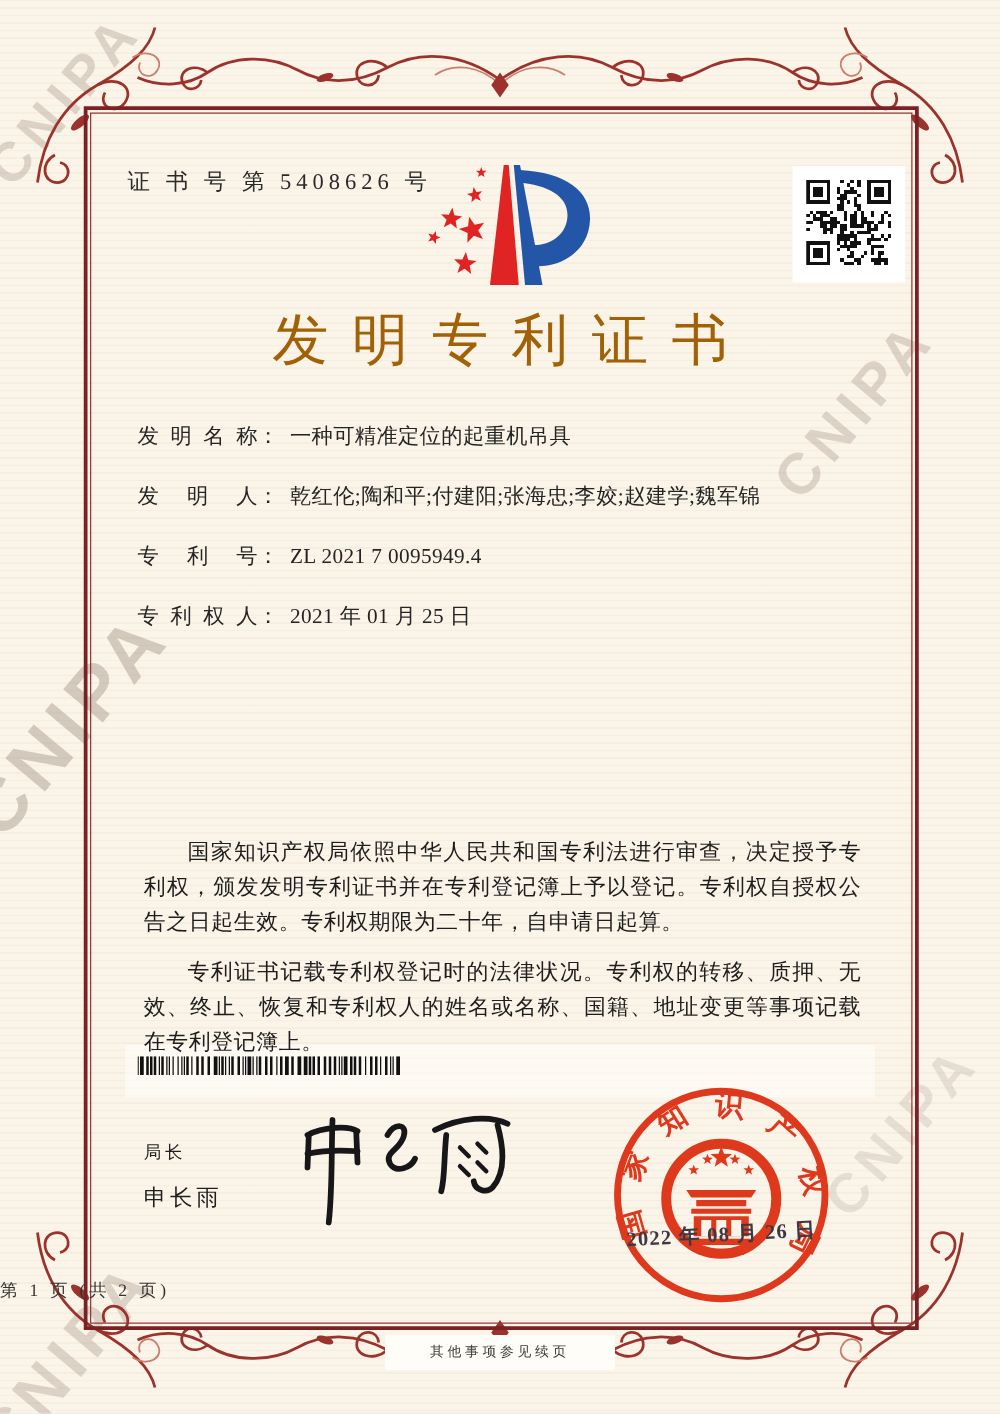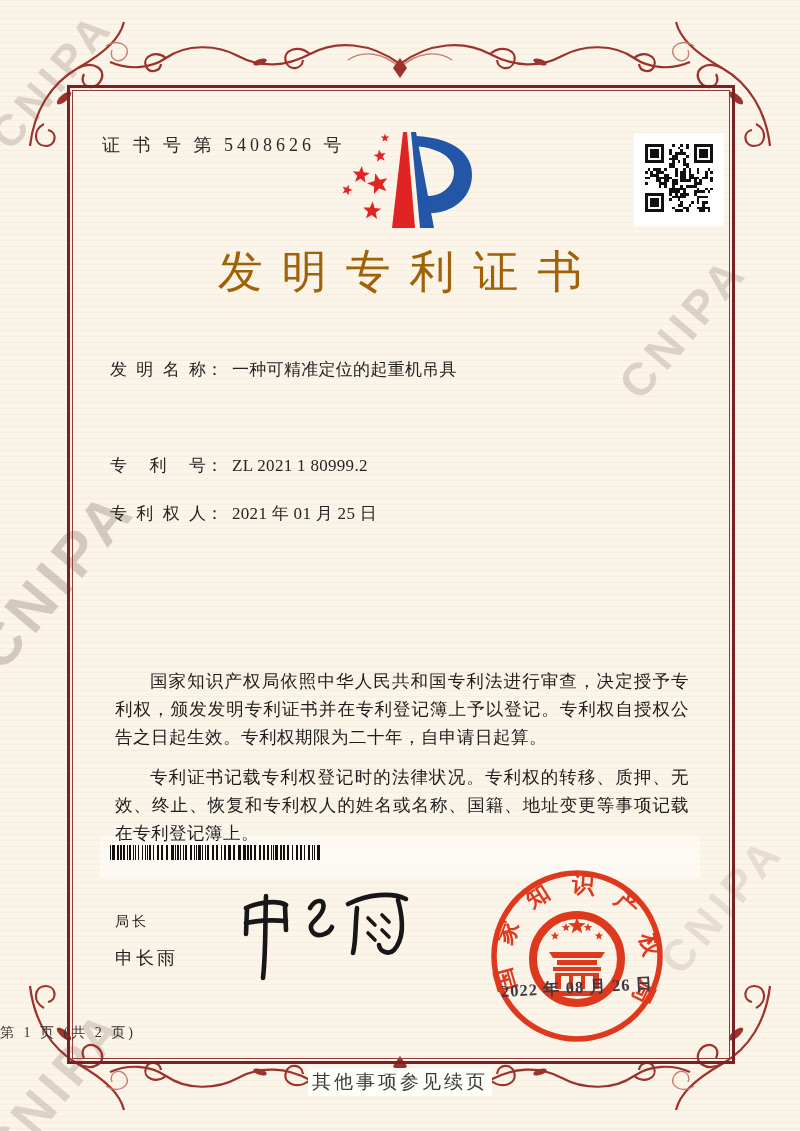--- a/index.html
+++ b/index.html
@@ -22,21 +22,21 @@
   .frame{position:absolute;left:67px;top:85px;width:662px;height:973px;border:3px solid #7a2123;z-index:2;}
   .frame-inner{position:absolute;inset:2px;border:1px solid #93393a;}
   .cert-no{position:absolute;left:102px;top:133px;z-index:3;font-size:18px;letter-spacing:4px;color:#2a2a2a;}
   .logo{position:absolute;left:330px;top:126px;width:165px;height:112px;z-index:3;}
   .qr-box{position:absolute;left:634px;top:133px;width:90px;height:93px;background:#ffffff;z-index:3;}
   .qr-box svg{position:absolute;left:11px;top:11px;}
   .title{
     position:absolute;left:0;top:242px;width:100%;z-index:3;text-align:center;
     font-size:45px;font-weight:400;color:#a16207;letter-spacing:.42em;text-indent:.42em;
   }
-  .row{position:absolute;left:110px;z-index:3;font-size:17px;white-space:nowrap;color:#242424;margin-top:21px;}
+  .row{position:absolute;left:110px;z-index:3;font-size:17px;white-space:nowrap;color:#242424;}
   .flabel{display:inline-block;width:96px;text-align:justify;text-align-last:justify;word-break:keep-all;}
   .fcolon{display:inline-block;margin-right:9px;}
   .fvalue{letter-spacing:.3px;}
   .second{margin-left:26px;}
   .body-text{
     position:absolute;left:103px;top:655px;width:598px;z-index:3;
     font-size:17.5px;line-height:1.6;text-align:justify;color:#1d1d1d;letter-spacing:.5px;
   }
   .body-text p{margin:12px;text-indent:2em;}
   .bc-band{position:absolute;left:100px;top:836px;width:600px;height:42px;background:rgba(255,255,255,.5);z-index:2;}
@@ -45,21 +45,21 @@
   .sig-name{position:absolute;left:115px;top:946px;z-index:3;font-family:Liberation Mono, monospace;font-size:18px;letter-spacing:3px;color:#1f1f1f;}
   .sig-hand{position:absolute;left:222px;top:878px;z-index:3;}
   .seal{position:absolute;left:487px;top:866px;z-index:4;}
   .seal-date{
     position:absolute;left:497px;top:977px;width:160px;z-index:5;text-align:center;
     font-size:16.5px;font-weight:700;color:#3a3944;letter-spacing:1px;transform:rotate(-3deg);
   }
   .page-info{position:absolute;left:0;top:1024px;width:100%;z-index:3;text-align:left;font-size:14px;letter-spacing:3px;color:#333;}
   .foot-note{
     position:absolute;left:308px;top:1068px;width:184px;height:28px;background:#fffdf8;z-index:3;
-    text-align:center;line-height:28px;font-size:19px;letter-spacing:3px;color:#3c3c3c;
+    text-align:center;line-height:28px;font-size:11px;letter-spacing:3px;color:#3c3c3c;
   }
 </style>
 </head>
 <body>
 
 <div class="page">
 
   <svg width="0" height="0" style="position:absolute">
     <defs>
       <symbol id="band" viewBox="0 0 600 64">
@@ -318,22 +318,25 @@
         <rect x="1" y="19" width="5" height="5" fill="#fff"></rect>
         <rect x="2" y="20" width="3" height="3" fill="#111"></rect>
       </svg>
   </div>
 
   <div class="title">发明专利证书</div>
 
   <div class="row" style="top:337px">
     <span class="flabel">发明名称</span><span class="fcolon">：</span><span class="fvalue">一种可精准定位的起重机吊具</span>
   </div>
+  <div class="row" style="top:385px">
+    <span class="flabel">发明人</span><span class="fcolon">：</span><span class="fvalue">乾红伦;陶和平;付建阳;张海忠;李姣;赵建学;魏军锦</span>
+  </div>
   <div class="row" style="top:433px">
-    <span class="flabel">专利号</span><span class="fcolon">：</span><span class="fvalue">ZL 2021 1 80999.2</span>
+    <span class="flabel">专利号</span><span class="fcolon">：</span><span class="fvalue">ZL 2021 7 0095949.4</span>
   </div>
   <div class="row" style="top:481px">
     <span class="flabel">专利权人</span><span class="fcolon">：</span><span class="fvalue">2021 年 01 月 25 日</span>
   </div>
 
   <div class="body-text">
     <p>国家知识产权局依照中华人民共和国专利法进行审查，决定授予专利权，颁发发明专利证书并在专利登记簿上予以登记。专利权自授权公告之日起生效。专利权期限为二十年，自申请日起算。</p>
     <p>专利证书记载专利权登记时的法律状况。专利权的转移、质押、无效、终止、恢复和专利权人的姓名或名称、国籍、地址变更等事项记载在专利登记簿上。</p>
   </div>
 

